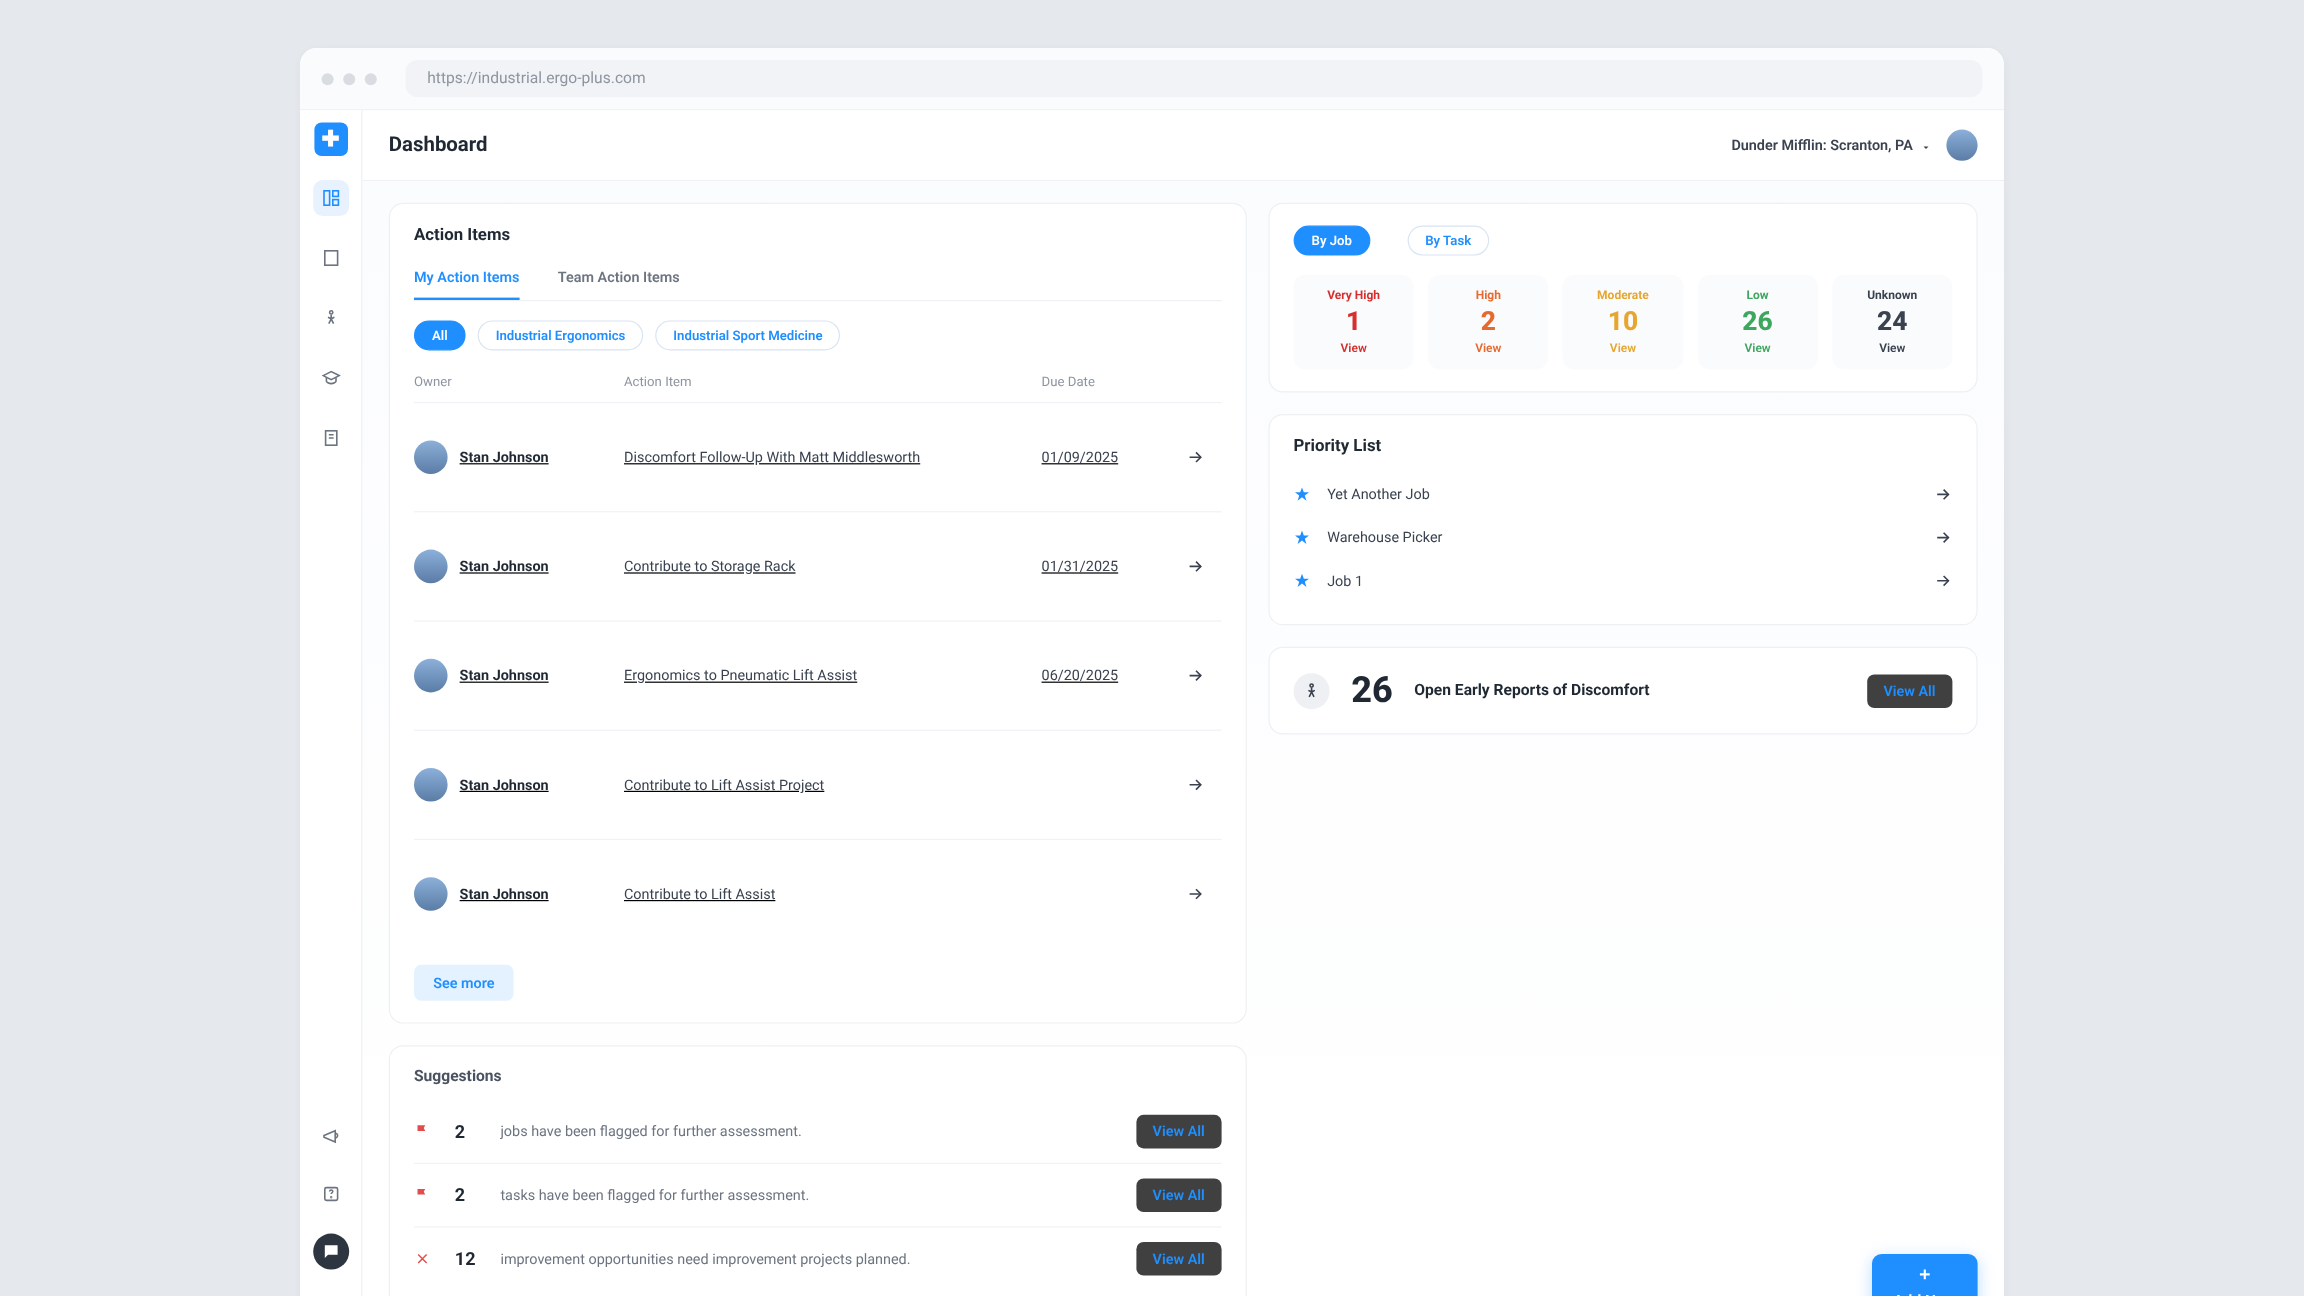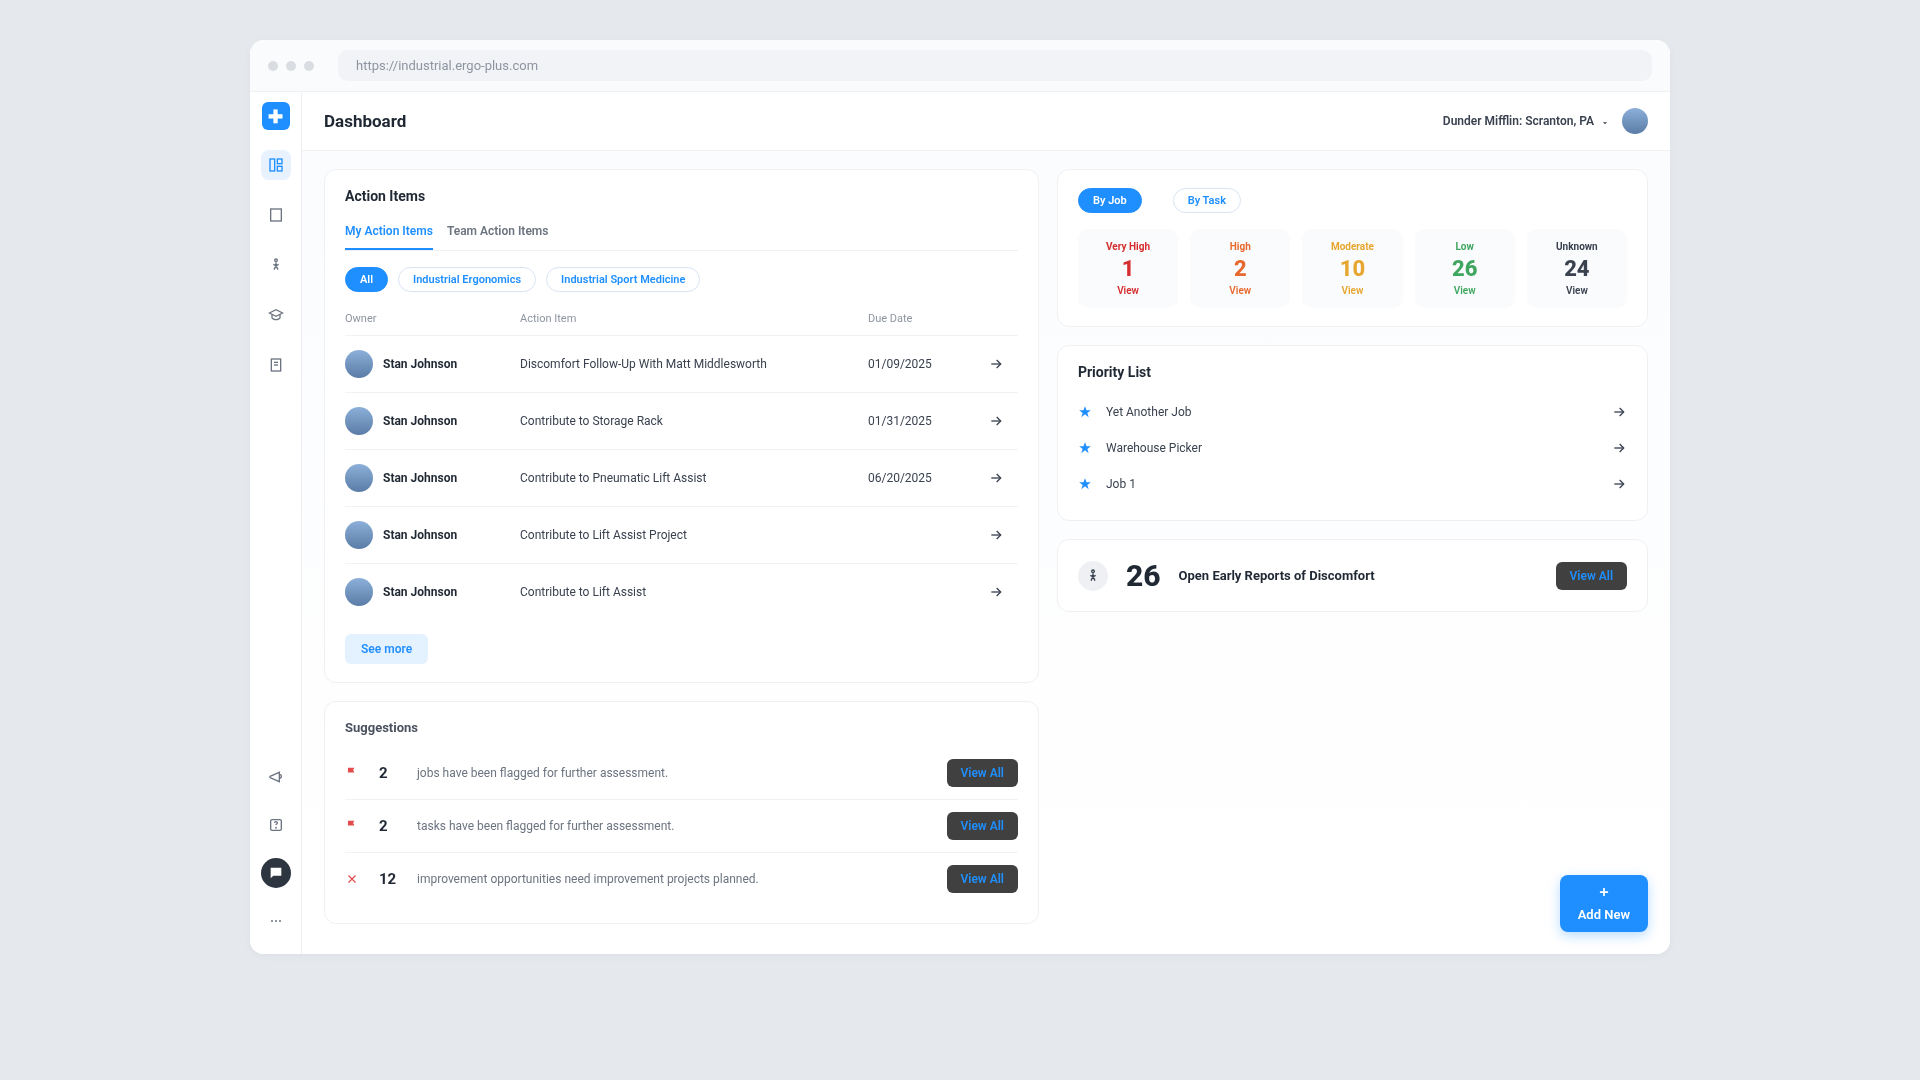--- a/index.html
+++ b/index.html
@@ -21,33 +21,33 @@
 .topbar { display:flex; align-items:center; padding:16px 22px; border-bottom:1px solid #eef0f3; }
 .page-title { font-size:17px; font-weight:700; color:#1f2833; }
 .top-right { margin-left:auto; display:flex; align-items:center; gap:12px; }
 .location-pill { font-size:12px; color:#3a4250; font-weight:600; display:flex; align-items:flex-end; gap:6px; cursor:pointer; }
 .avatar { width:26px; height:26px; border-radius:50%; background:linear-gradient(#8cb0d9,#5a7ca6); }
 .content { display:flex; gap:18px; padding:18px 22px 30px; background:linear-gradient(#fbfcfe,#fff); align-items:flex-start; }
 .col-left { flex: 0 0 54%; display:flex; flex-direction:column; gap:18px; }
 .col-right { flex:1; display:flex; flex-direction:column; gap:18px; }
 .card { background:#fff; border:1px solid #eef0f3; border-radius:12px; padding:18px 20px; }
 .card-title { font-size:14px; font-weight:700; color:#1f2833; margin-bottom:14px; }
-.tabs { display:flex; gap:14px; border-bottom:1px solid #eef0f3; margin-bottom:16px; }
+.tabs { display:flex; gap:32px; border-bottom:1px solid #eef0f3; margin-bottom:16px; }
 .tab { font-size:12px; font-weight:600; color:#6c7480; padding:6px 0 10px; cursor:pointer; }
 .tab.active { color:#1f8fff; border-bottom:2px solid #1f8fff; }
 .pills { display:flex; gap:10px; margin-bottom:14px; }
 .pill { font-size:11px; padding:5px 14px; border-radius:20px; background:#fff; border:1px solid #d9e4f3; color:#1f8fff; font-weight:600; cursor:pointer; }
 .pill.active { background:#1f8fff; color:#fff; border-color:#1f8fff; }
 .pill.outline { border:1px solid #d9e4f3; }
 .table-head { display:flex; font-size:11px; color:#8e95a0; padding:6px 0 10px; }
 .th-owner { width:175px; }
 .th-item { flex:1; }
 .th-due { width:120px; }
 .th-act { width:30px; }
-.row { display:flex; align-items:center; padding:14px 0; border-top:1px solid #f0f2f5; cursor:pointer; }
+.row { display:flex; align-items:center; padding:31px 0; border-top:1px solid #f0f2f5; cursor:pointer;text-decoration:underline; }
 .cell-owner { width:175px; display:flex; align-items:center; gap:10px; font-size:12px; font-weight:700; color:#1f2833; }
 .av { width:28px; height:28px; border-radius:50%; background:linear-gradient(#8cb0d9,#5a7ca6); flex-shrink:0; }
 .cell-item { flex:1; font-size:12px; color:#3a4250; }
 .cell-due { width:120px; font-size:12px; color:#3a4250; }
 .cell-act { width:30px; color:#3a4250; text-align:right; }
 .see-more { margin-top:14px; display:inline-block; background:#e4f2ff; color:#1f8fff; font-size:12px; font-weight:600; padding:8px 16px; border-radius:6px; cursor:pointer; }
 .sugg-title { font-size:13px; font-weight:700; color:#4a5260; margin-bottom:12px; }
 .sugg-row { display:flex; align-items:center; padding:12px 0; border-bottom:1px solid #f0f2f5; gap:16px; }
 .sugg-row:last-child { border-bottom:none; }
 .sugg-icon { color:#e24c4c; width:18px; text-align:center; }
@@ -218,21 +218,21 @@
                       <line x1="5" y1="12" x2="19" y2="12"></line>
                       <polyline points="13 6 19 12 13 18"></polyline>
                     </svg>
                   </div>
                 </div>
                 <div class="row">
     <div class="cell-owner">
                     <div class="av"></div>
                     <span>Stan Johnson</span>
                   </div>
-    <div class="cell-item">Contribute to Pneumatic Lift Assist</div>
+    <div class="cell-item">Ergonomics to Pneumatic Lift Assist</div>
     <div class="cell-due">06/20/2025</div>
     <div class="cell-act">
                     <svg width="16" height="16" viewBox="0 0 24 24" fill="none" stroke="currentColor" stroke-width="2">
                       <line x1="5" y1="12" x2="19" y2="12"></line>
                       <polyline points="13 6 19 12 13 18"></polyline>
                     </svg>
                   </div>
                 </div>
                 <div class="row">
     <div class="cell-owner">

